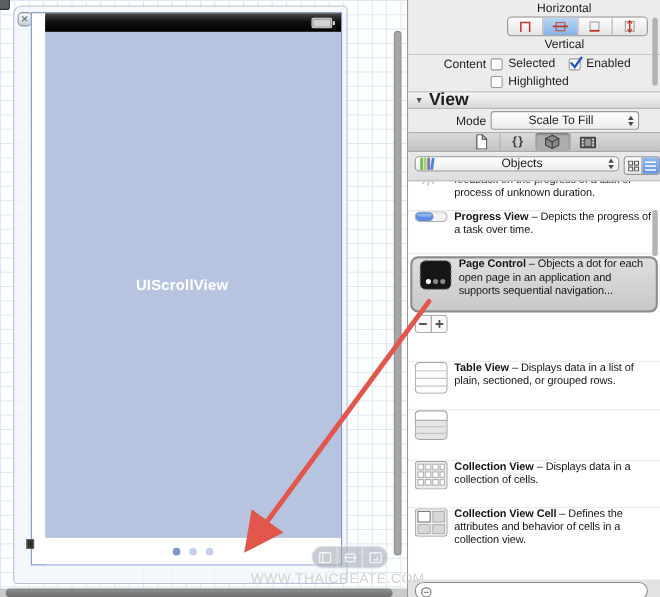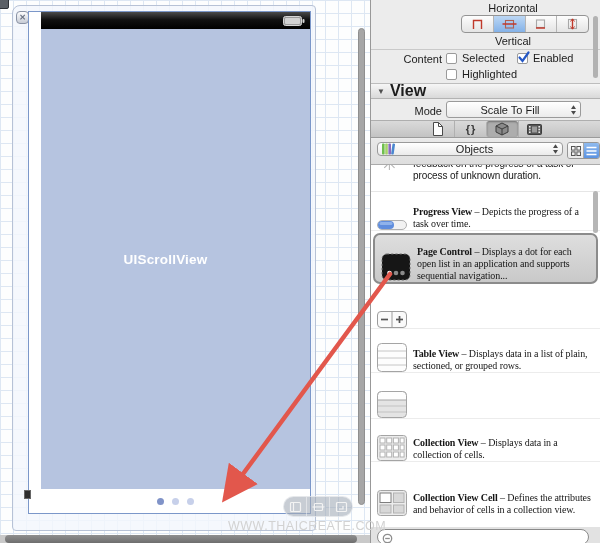--- a/index.html
+++ b/index.html
@@ -85,21 +85,21 @@
   .obj-popup { left:6px; top:3px; width:186px; height:14px; border-radius:4px; }
   .obj-popup .pt { padding-left:4px; }
   .viewtoggle { position:absolute; left:196px; top:3px; width:33px; height:17px; display:flex;
     border:1px solid #969696; border-radius:3px; overflow:hidden; }
   .vt { flex:1; display:flex; align-items:center; justify-content:center; background:linear-gradient(#fcfcfc,#e8e8e8); cursor:pointer; }
   .vt + .vt { border-left:1px solid #a8a8a8; }
   .vt.active { background:linear-gradient(#8fbaee,#5b93e2); }
 
   .liblist { position:absolute; left:0; top:165px; width:100%; height:362px; background:#fff; overflow:hidden;
     font-size:10px; line-height:12px; letter-spacing:-0.1px; color:#161616; }
-  .item { display:flex; align-items:flex-end; overflow:hidden; border-bottom:1px solid #ececec;font-family:Liberation Serif, serif; }
+  .item { display:flex; align-items:flex-start; overflow:hidden; border-bottom:1px solid #ececec; }
   .item .ic { width:42px; flex:none; display:flex; justify-content:center; }
   .item .t { flex:1; padding-right:8px; }
   .item .t b { font-size:10px; }
   .partial { height:27px; border-bottom:1px solid #e6e6e6; position:relative; }
   .partial .lines { position:absolute; left:42px; top:-7px; }
   .partial .spin { position:absolute; left:10px; top:-8px; font-size:20px; color:#b2b2b2; }
   .it-progress { height:39px; }
   .sel-item { margin:2px 2px; border:2px solid #8b8b8b; border-radius:7px;
     background:linear-gradient(#dedede,#c9c9c9); height:51px; }
   .it-stepper { height:43px; }
@@ -338,21 +338,21 @@
 
       <div class="item sel-item">
         <span class="ic">
           <svg width="32" height="30" viewBox="0 0 32 30">
               <rect x="2" y="2" width="28" height="26" rx="5" fill="#161616" stroke="#6e6e6e" stroke-dasharray="2.2 2"></rect>
               <circle cx="9.5" cy="21" r="2.3" fill="#fff"></circle>
               <circle cx="16" cy="21" r="2.3" fill="#8a8a8a"></circle>
               <circle cx="22.5" cy="21" r="2.3" fill="#8a8a8a"></circle>
             </svg>
         </span>
-        <span class="t"><b>Page Control</b><span> – </span><span>Displays a dot for each open list in an application and supports sequential navigation...</span></span>
+        <span class="t"><b>Page Control</b><span> – </span><span>Objects a dot for each open page in an application and supports sequential navigation...</span></span>
       </div>
 
       <div class="item it-stepper">
         <span class="ic">
           <svg width="30" height="17" viewBox="0 0 30 17">
               <rect x="0.5" y="0.5" width="29" height="16" rx="3.5" fill="#fafafa" stroke="#9c9c9c"></rect>
               <line x1="15" y1="0.5" x2="15" y2="16.5" stroke="#9c9c9c"></line>
               <line x1="4" y1="8.5" x2="11" y2="8.5" stroke="#555" stroke-width="1.7"></line>
               <line x1="19" y1="8.5" x2="26" y2="8.5" stroke="#555" stroke-width="1.7"></line>
               <line x1="22.5" y1="5" x2="22.5" y2="12" stroke="#555" stroke-width="1.7"></line>

